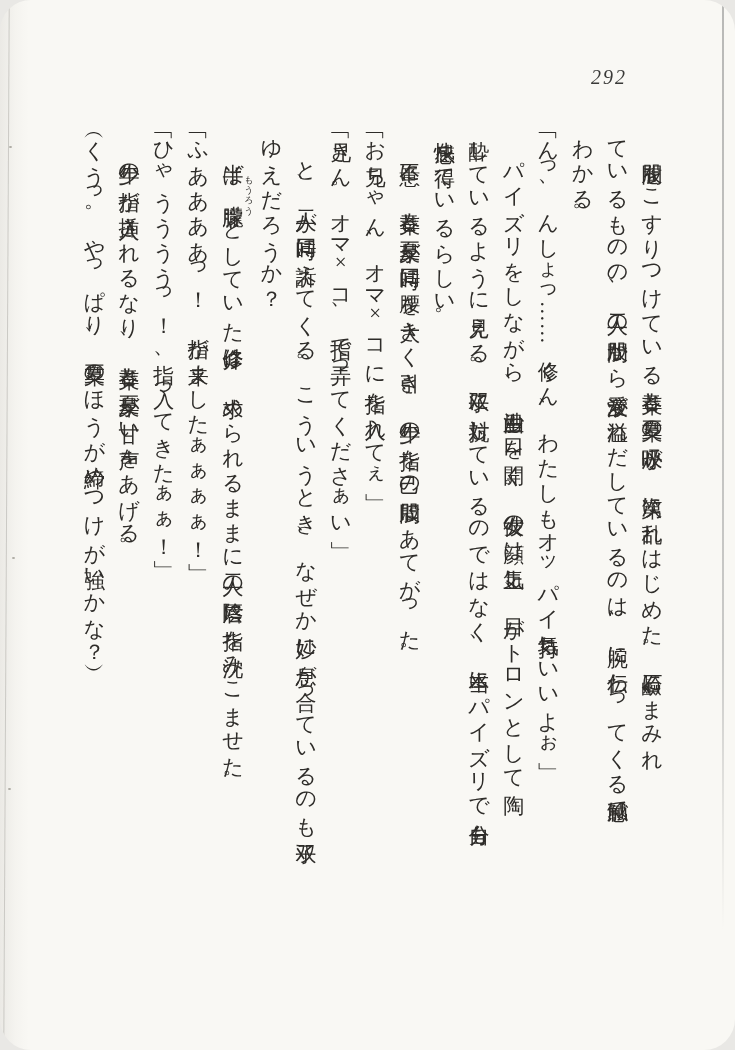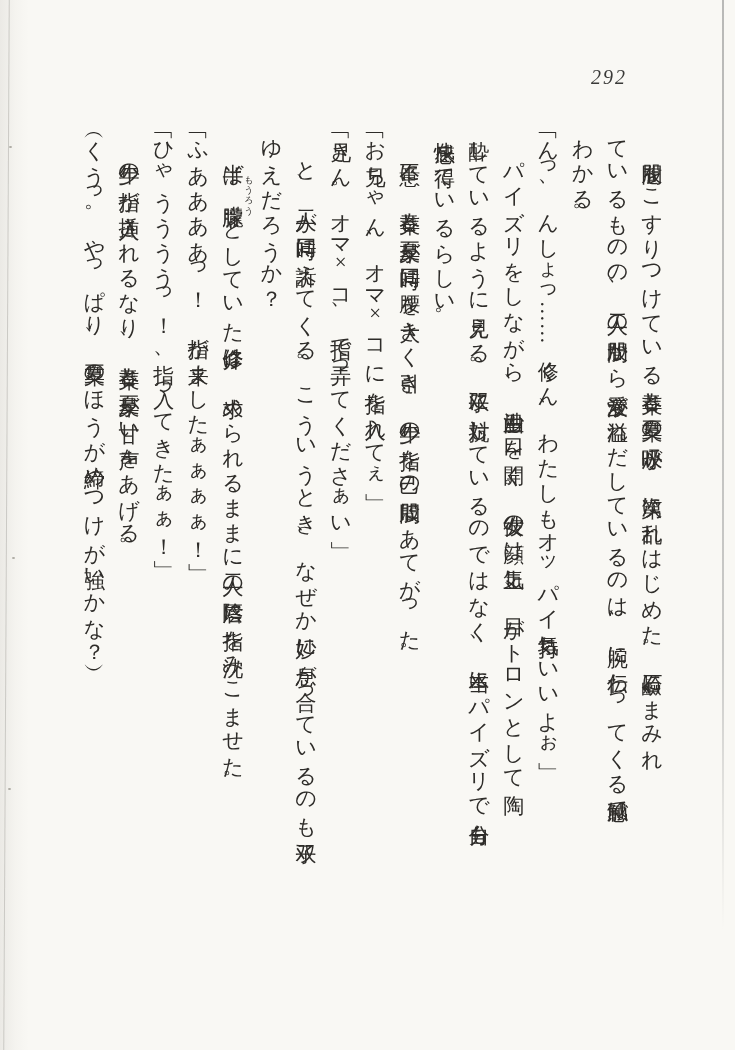--- a/index.html
+++ b/index.html
@@ -3,20 +3,21 @@
 <meta charset="utf-8">
 <title>292</title>
 <style>
   html,body{margin:0;padding:0;background:#e9e8e5;}
   .page{
     position:relative;
     width:735px;height:1050px;
     background:var(--paper,#f9f8f4);
     overflow:hidden;
     font-family:"Liberation Serif","DejaVu Serif",serif;
+    border-radius:31px;
   }
   
   .gutter{
     position:absolute;top:0;left:0;width:34px;height:1050px;
     background:linear-gradient(to right, rgba(110,106,98,0.10), rgba(110,106,98,0.03) 45%, rgba(110,106,98,0) 85%);
   }
   .gutter-line{
     position:absolute;top:-6px;left:6px;width:1px;height:1062px;
     background:var(--gutter_line,#c2c0bc);
     transform:rotate(0.3deg);

